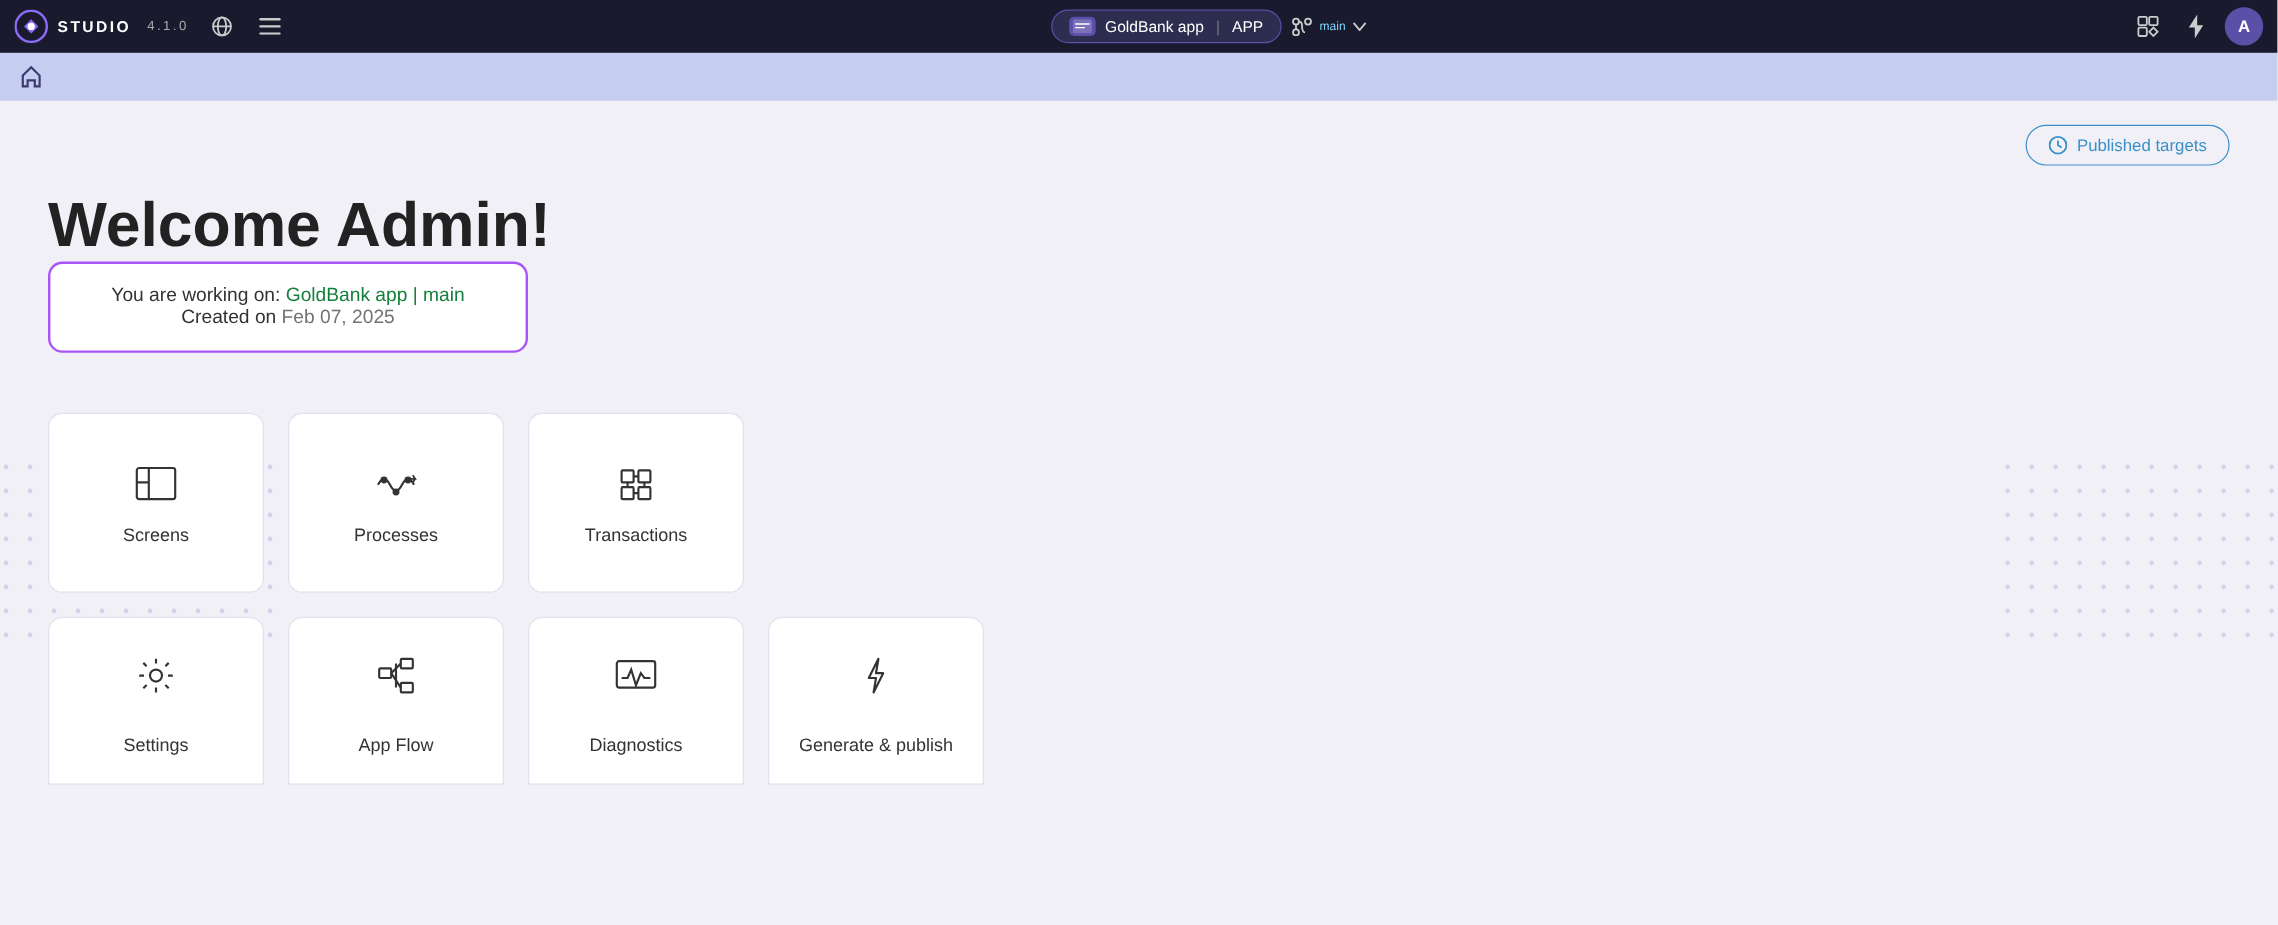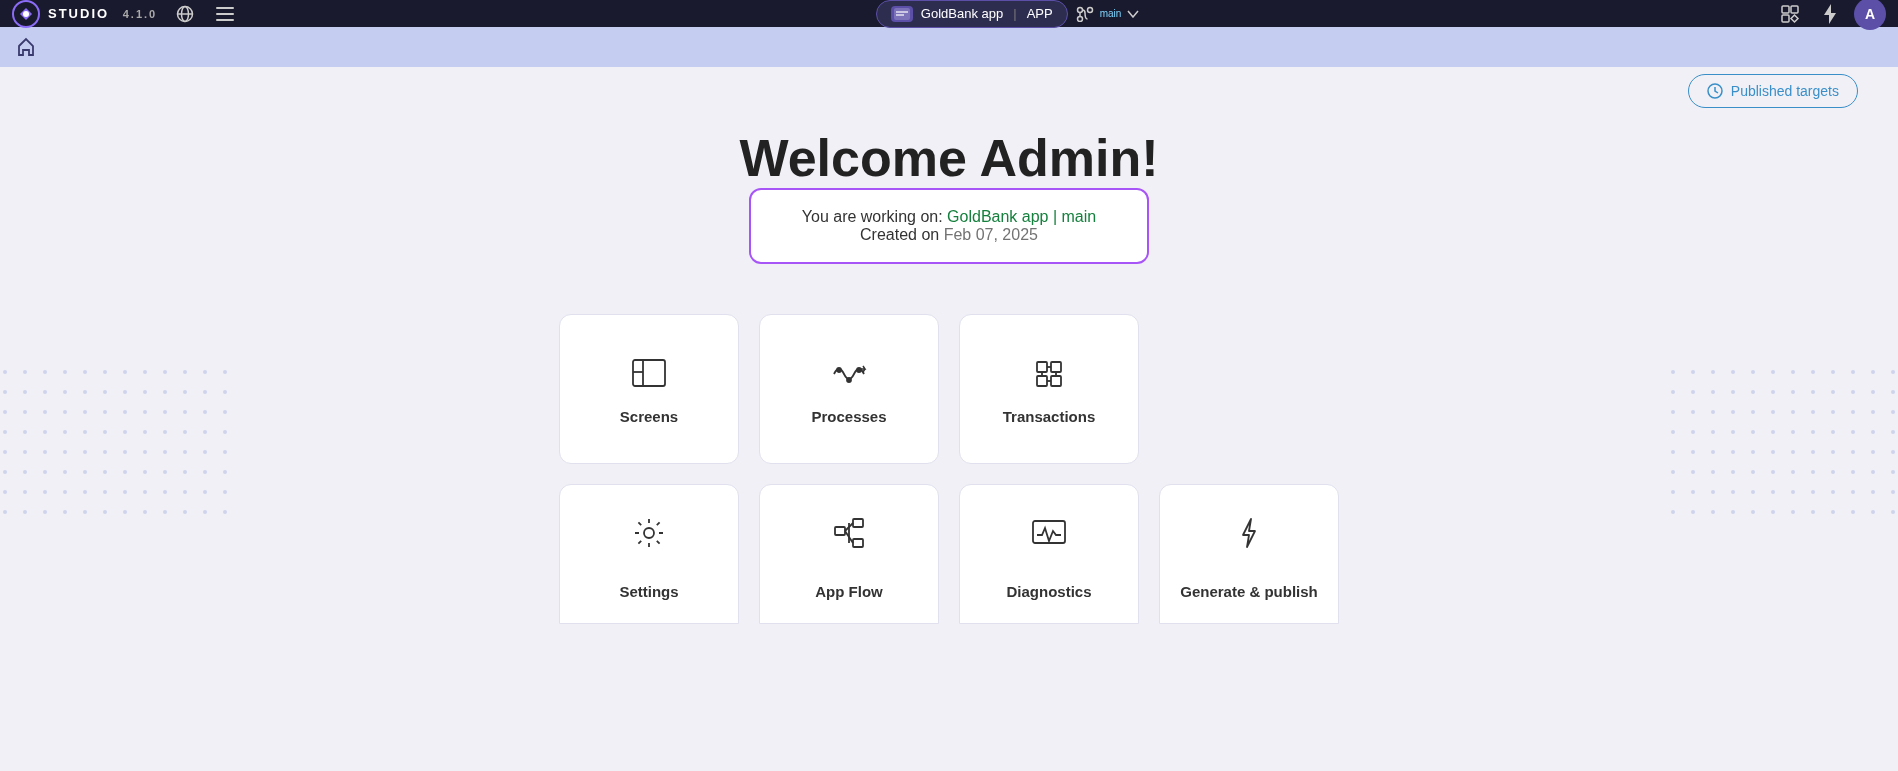--- a/index.html
+++ b/index.html
@@ -1,36 +1,36 @@
 <!DOCTYPE html>
 <html><head>
   <meta charset="utf-8">
   <style>
     * { box-sizing: border-box; margin: 0; padding: 0; }
     body { font-family: -apple-system, BlinkMacSystemFont, 'Segoe UI', Arial, sans-serif; background: #f0f0f6; overflow-x: hidden; }
 
     
     .topnav {
       background: #1a1a2e;
-      height: 27px;
+      height: 44px;
       display: flex;
       align-items: center;
       padding: 0 12px;
       gap: 8px;
       position: relative;
     }
     .topnav-logo {
       width: 28px; height: 28px;
       display: flex; align-items: center; justify-content: center;
     }
     .topnav-brand {
       display: flex; align-items: center; gap: 4px;
       color: #fff; font-size: 13px; font-weight: 600; letter-spacing: 2px;
     }
-    .topnav-brand .version { font-size: 11px; color: #aaa; font-weight: 700; }
+    .topnav-brand .version { font-size: 11px; color: #aaa; font-weight: 400; }
     .topnav-globe {
       width: 32px; height: 32px; border-radius: 50%;
       display: flex; align-items: center; justify-content: center;
       color: #ccc; cursor: pointer; margin-left: 4px;
     }
     .topnav-hamburger {
       width: 32px; height: 32px;
       display: flex; align-items: center; justify-content: center;
       color: #ccc; cursor: pointer;
     }
@@ -109,22 +109,22 @@
     }
     .dot {
       width: 4px; height: 4px; border-radius: 50%;
       background: #c0c8e8; opacity: 0.7;
       justify-self: center; align-self: center;
     }
 
     .content-area {
       position: relative; z-index: 1;
       display: flex; flex-direction: column;
-      align-items: center;
-      padding: 7px 40px;
+      align-items: flex-start;
+      padding: 20px 40px;
     }
 
     
     .published-targets-row {
       width: 100%; display: flex; justify-content: flex-end;
       margin-bottom: 20px;
     }
     .published-targets-btn {
       border: 1.5px solid #3a8fc8;
       border-radius: 20px;
@@ -164,21 +164,21 @@
       background: #fff;
       border: 1px solid #e0e0ee;
       border-radius: 12px;
       width: 180px; height: 150px;
       display: flex; flex-direction: column;
       align-items: center; justify-content: center;
       gap: 14px;
       cursor: pointer;
       transition: box-shadow 0.2s;
     }
-    .card-label { font-size: 15px; color: #333; font-weight: 700; }
+    .card-label { font-size: 15px; color: #333; font-weight: 400; }
 
     
     .icon-svg { width: 40px; height: 40px; }
 
     
     .cards-grid-row2 {
       display: grid;
       grid-template-columns: repeat(4, 180px);
       gap: 20px;
       margin-top: 20px;

